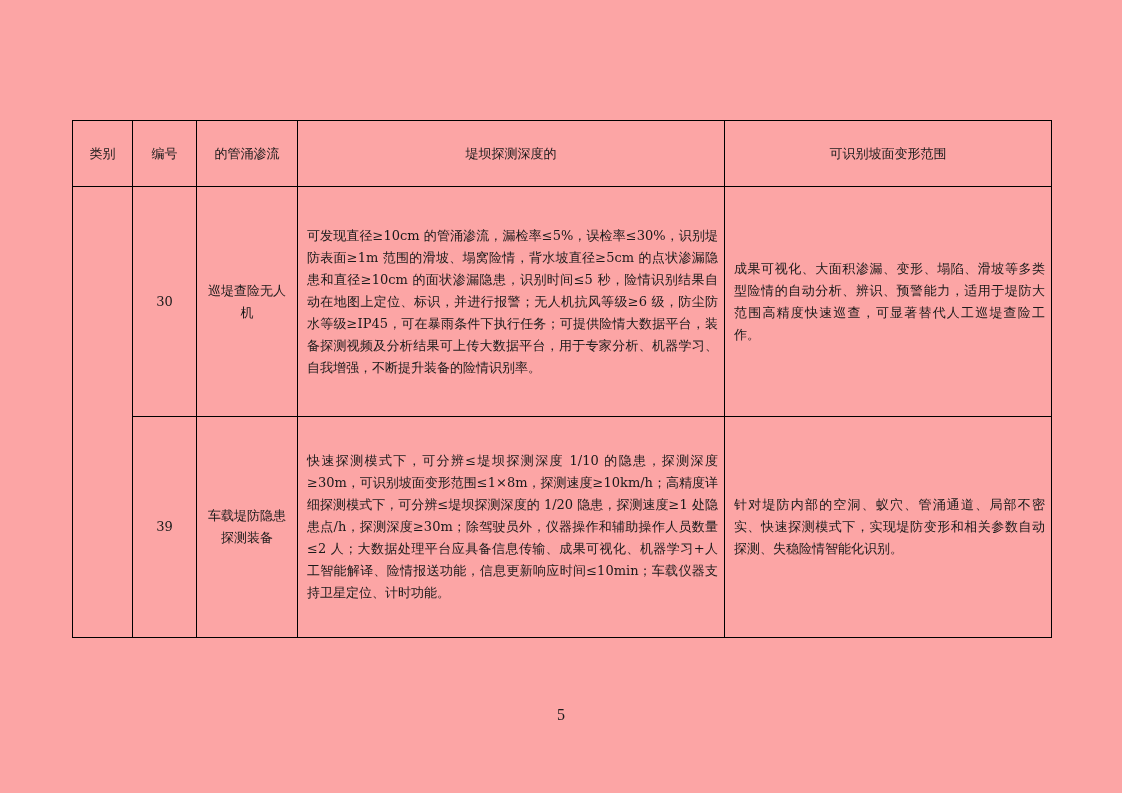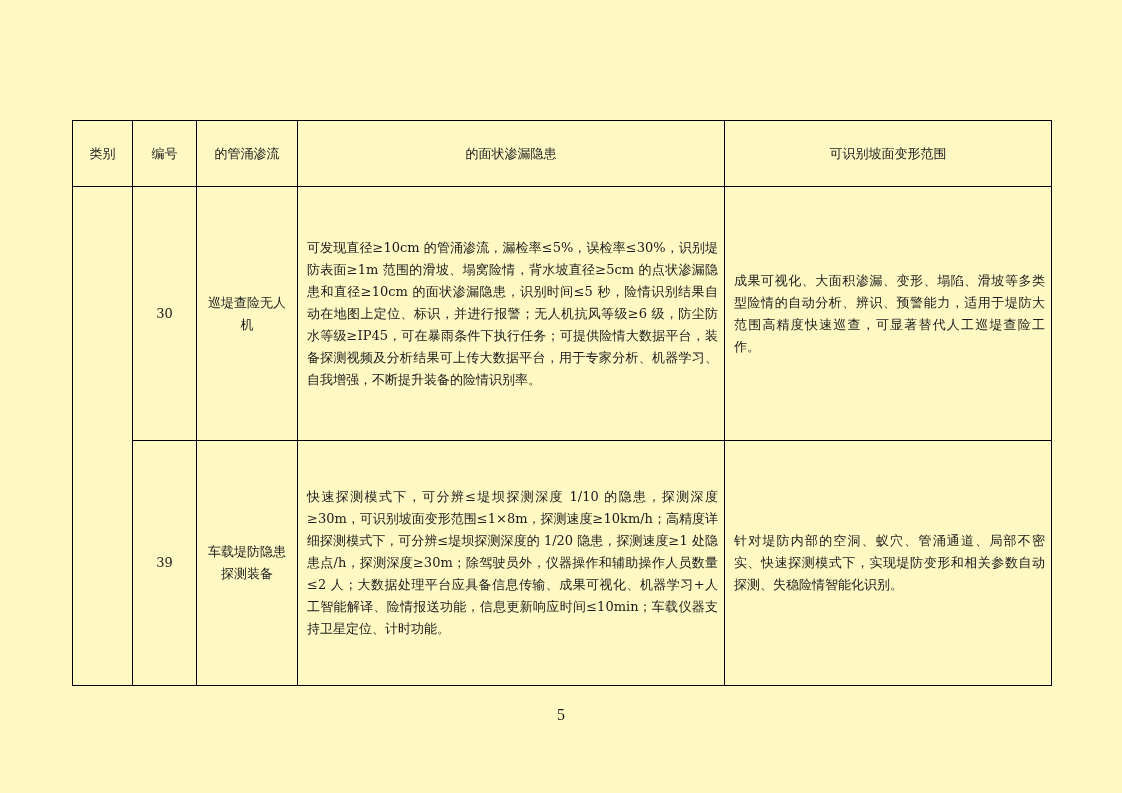--- a/index.html
+++ b/index.html
@@ -1,25 +1,25 @@
 <!DOCTYPE html>
 <html><head>
 <meta charset="utf-8">
 <style>
   html, body { margin:0; padding:0; background:#ffffff; }
   body { width:1122px; height:793px; position:relative; overflow:hidden;
          font-family:"DejaVu Serif","Liberation Serif",serif; color:#1a1a1a; }
-  .page { position:absolute; left:0; top:0; width:1122px; height:793px; background:#fef9c3; }
+  .page { position:absolute; left:0; top:0; width:1122px; height:793px; background:#fca5a5; }
   table.spec { position:absolute; left:72px; top:120px; border-collapse:collapse;
                table-layout:fixed; width:979px; }
   table.spec td, table.spec th { border:1px solid #000; padding:0; font-weight:normal;
                font-size:13px; line-height:22px; vertical-align:middle; }
   table.spec th { height:65px; text-align:center; }
   .c-num, .c-cat { text-align:center; }
-  .c-name { text-align:center; padding:12px 6px !important; }
+  .c-name { text-align:center; padding:0 6px !important; }
   .c-perf, .c-func { text-align:justify; padding:0 6px 0 9px !important; }
   tr.r20 td { height:229px; }
   tr.r21 td { height:220px; }
   .page-num { position:absolute; left:0; width:1122px; top:706px; text-align:center;
               font-size:16px; font-family:"Liberation Serif","DejaVu Serif",serif; }
 </style>
 </head>
 <body>
 
 <div class="page">
@@ -29,21 +29,21 @@
       <col style="width:64px">
       <col style="width:101px">
       <col style="width:427px">
       <col style="width:327px">
     </colgroup>
     <thead>
       <tr>
         <th>类别</th>
         <th>编号</th>
         <th>的管涌渗流</th>
-        <th>的面状渗漏隐患</th>
+        <th>堤坝探测深度的</th>
         <th>可识别坡面变形范围</th>
       </tr>
     </thead>
     <tbody>
       <tr class="r20">
         <td class="c-cat" rowspan="2"></td>
         <td class="c-num">30</td>
         <td class="c-name">巡堤查险无人机</td>
         <td class="c-perf">可发现直径≥10cm 的管涌渗流，漏检率≤5%，误检率≤30%，识别堤防表面≥1m 范围的滑坡、塌窝险情，背水坡直径≥5cm 的点状渗漏隐患和直径≥10cm 的面状渗漏隐患，识别时间≤5 秒，险情识别结果自动在地图上定位、标识，并进行报警；无人机抗风等级≥6 级，防尘防水等级≥IP45，可在暴雨条件下执行任务；可提供险情大数据平台，装备探测视频及分析结果可上传大数据平台，用于专家分析、机器学习、自我增强，不断提升装备的险情识别率。</td>
         <td class="c-func">成果可视化、大面积渗漏、变形、塌陷、滑坡等多类型险情的自动分析、辨识、预警能力，适用于堤防大范围高精度快速巡查，可显著替代人工巡堤查险工作。</td>

